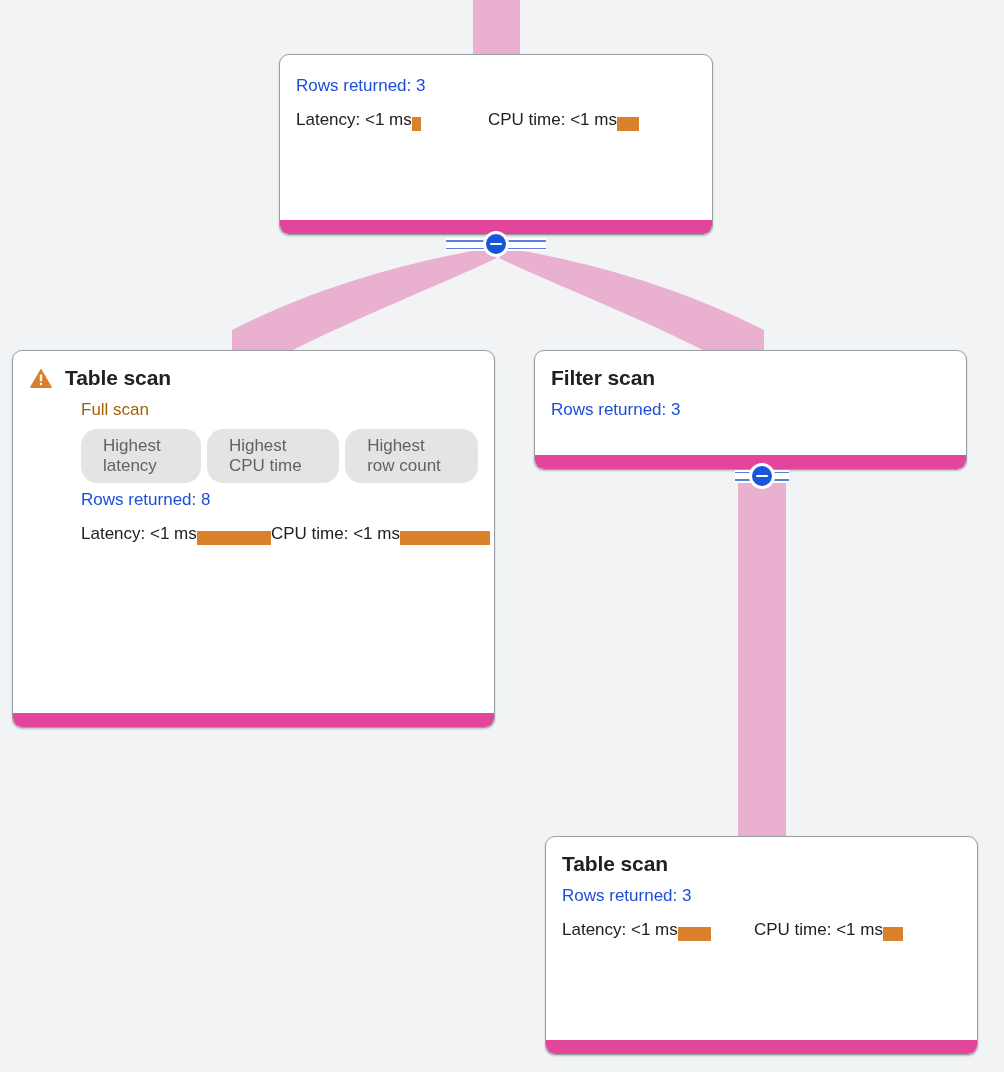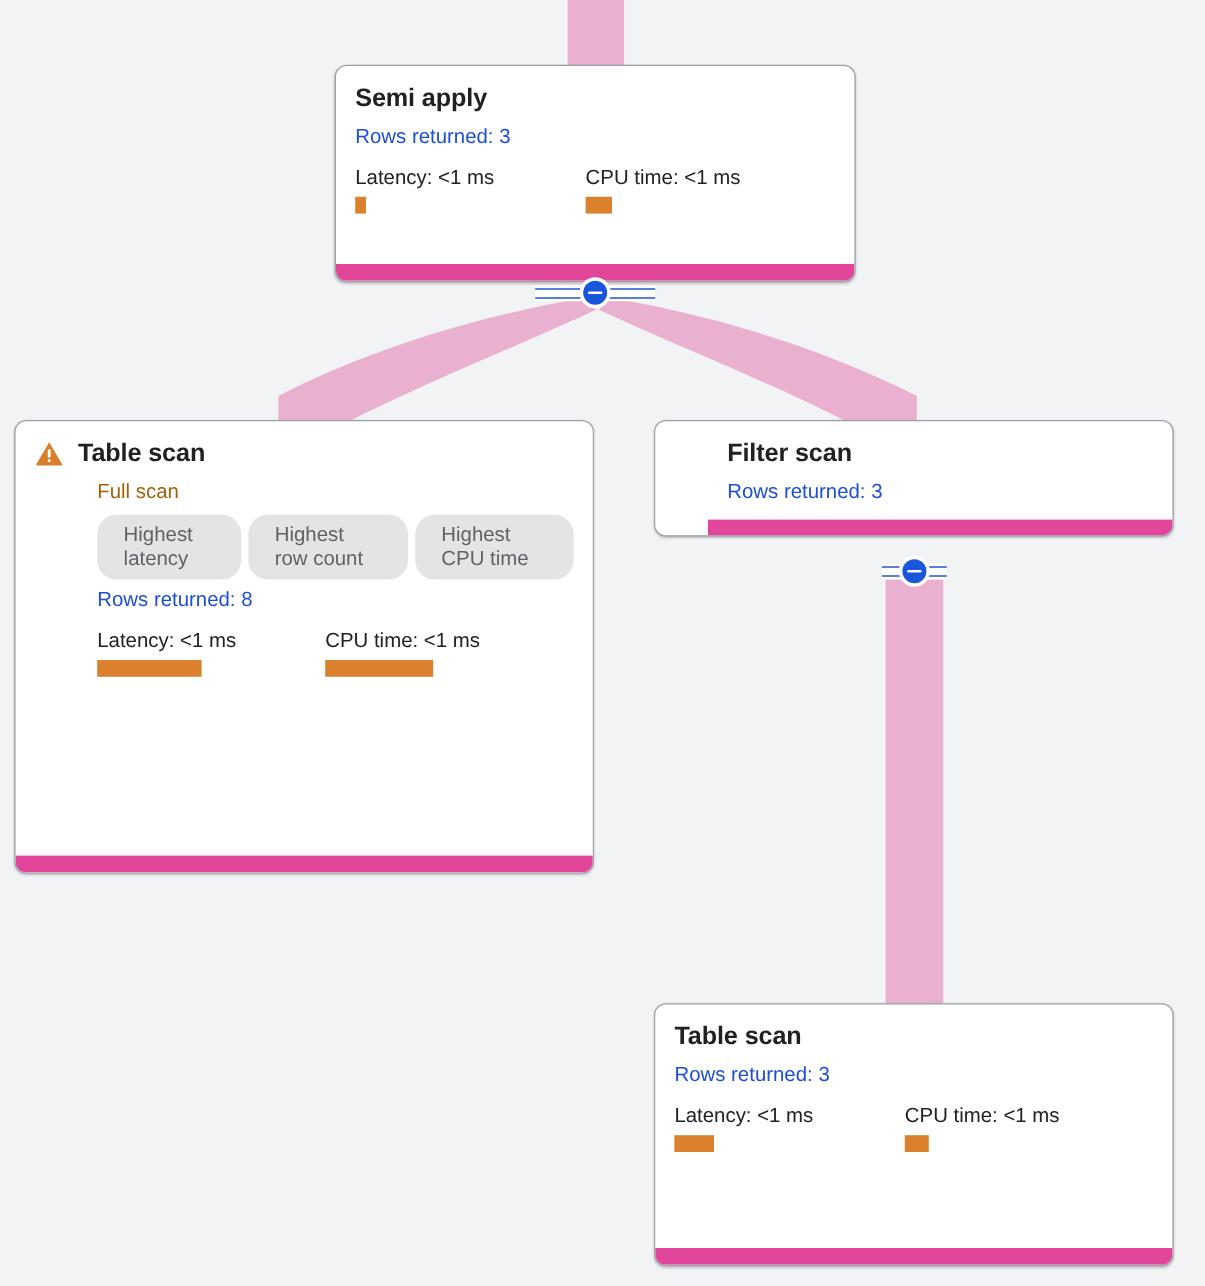--- a/index.html
+++ b/index.html
@@ -82,21 +82,21 @@
   .rows-line {
     font-size: 17px;
     color: #1d4ed8;
     line-height: 26px;
     margin-top: 4px;
   }
   .metrics {
     display: flex;
     margin-top: 10px;
   }
-  .metric { display: flex; flex-direction: column; }
+  .metric { display: flex; flex-direction: row; align-items: flex-end; }
   .metric-label {
     font-size: 17px;
     color: #202124;
     line-height: 22px;
     white-space: nowrap;
   }
   .metric-bar {
     height: 14px;
     background: #db802d;
     margin-top: 5px;
@@ -155,23 +155,20 @@
              L 764 352
              L 707 352
              C 636 316, 556 285, 499 258
              Z"></path>
 
     <rect x="738" y="470" width="48" height="372" fill="#eab0d0"></rect>
   </svg>
 
   <div class="node" style="left:279px; top:54px; width:434px; height:181px;">
     <div class="node-body">
-      <div class="title-row">
-        <span class="node-title">Semi apply</span>
-      </div>
       <div class="rows-line">Rows returned: 3</div>
       <div class="metrics">
         <div class="metric" style="width:192px;">
           <span class="metric-label">Latency: &lt;1 ms</span>
           <span class="metric-bar" style="width:9px;"></span>
         </div>
         <div class="metric">
           <span class="metric-label">CPU time: &lt;1 ms</span>
           <span class="metric-bar" style="width:22px;"></span>
         </div>
@@ -189,39 +186,39 @@
         <svg class="warn-icon" width="24" height="22" viewBox="0 0 24 22">
           <path d="M12 1.6 L22.6 19.6 Q23.3 20.9 21.9 20.9 L2.1 20.9 Q0.7 20.9 1.4 19.6 Z" fill="#d97f2b"></path>
           <rect x="10.8" y="7.4" width="2.4" height="7" rx="1.1" fill="#ffffff"></rect>
           <rect x="10.8" y="15.8" width="2.4" height="2.5" rx="1.1" fill="#ffffff"></rect>
         </svg>
         <span class="node-title">Table scan</span>
       </div>
       <div class="sub-line muted" style="padding-left:52px;">Full scan</div>
       <div class="badges" style="padding-left:52px;">
         <span class="badge">Highest latency</span>
+        <span class="badge">Highest CPU time</span>
         <span class="badge">Highest row count</span>
-        <span class="badge">Highest CPU time</span>
       </div>
       <div class="rows-line" style="padding-left:52px;">Rows returned: 8</div>
       <div class="metrics" style="padding-left:52px;">
         <div class="metric" style="width:190px;">
           <span class="metric-label">Latency: &lt;1 ms</span>
           <span class="metric-bar" style="width:87px;"></span>
         </div>
         <div class="metric">
           <span class="metric-label">CPU time: &lt;1 ms</span>
           <span class="metric-bar" style="width:90px;"></span>
         </div>
       </div>
     </div>
     <div class="node-footer"></div>
   </div>
 
-  <div class="node" style="left:545px; top:350px; width:433px; height:97px;padding-left:44px;">
+  <div class="node" style="left:534px; top:350px; width:433px; height:120px;">
     <div class="node-body">
       <div class="title-row">
         <span class="node-title">Filter scan</span>
       </div>
       <div class="rows-line">Rows returned: 3</div>
     </div>
     <div class="node-footer"></div>
   </div>
 
   <div class="toggle-rail" style="left:735px; top:470px; width:54px;"></div>

